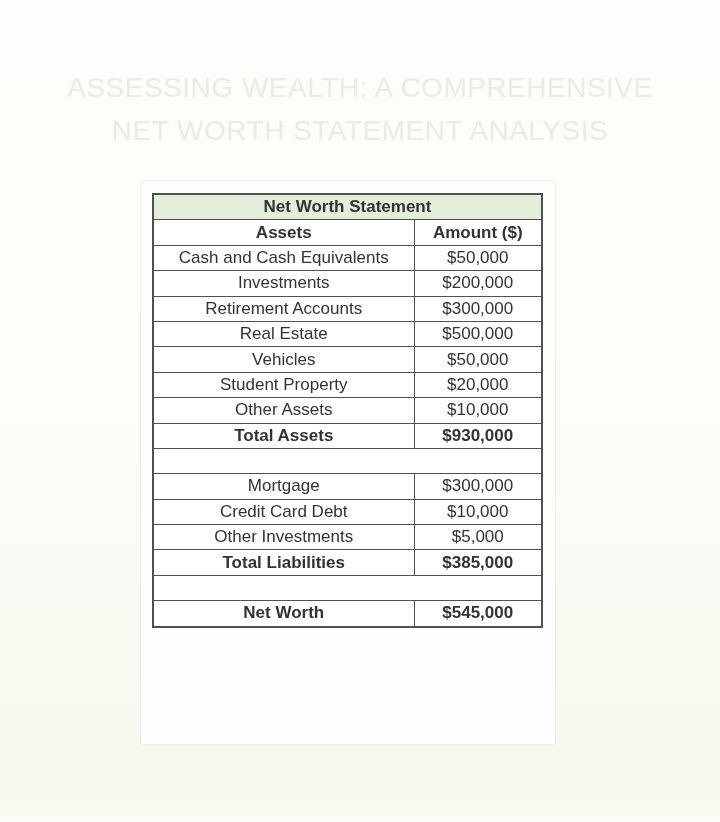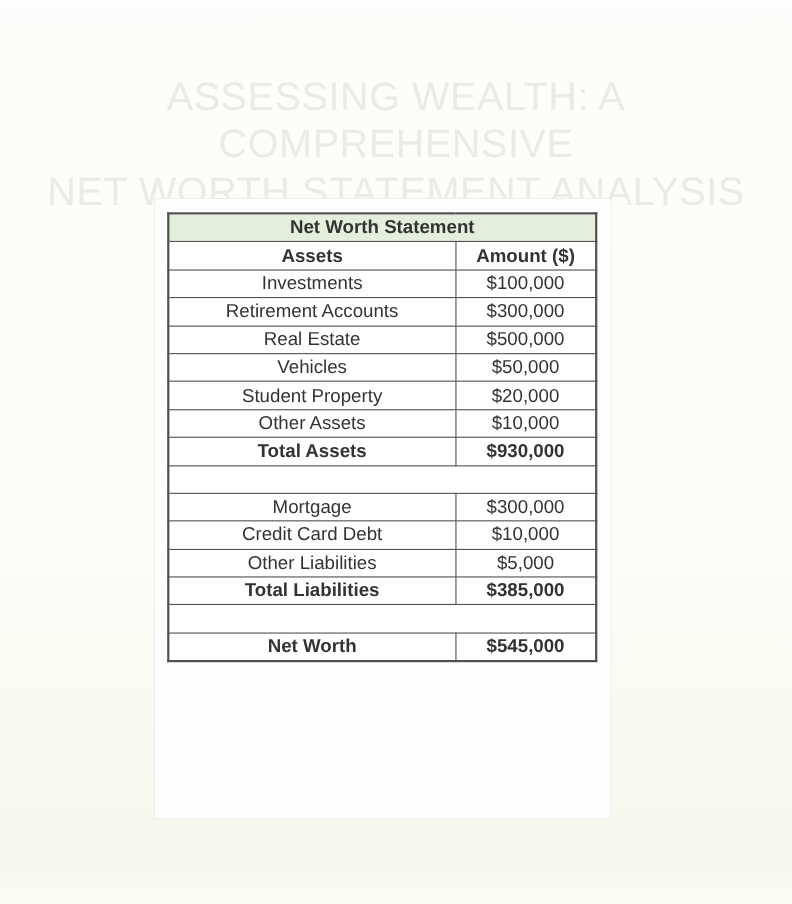--- a/index.html
+++ b/index.html
@@ -14,21 +14,21 @@
     font-family: "Liberation Sans", sans-serif;
     background: linear-gradient(180deg, #fdfdfb 0%, #fcfdf8 55%, #f6f8ed 96%, #fbfcf5 100%);
   }
   .page-title {
     position: absolute;
     top: 66px;
     left: 0;
     width: 720px;
     text-align: center;
     color: #e8ece3;
-    font-size: 36px;
+    font-size: 28px;
     font-weight: 400;
     line-height: 43px;
     letter-spacing: 0.5px;
     user-select: none;
   }
   .card {
     position: absolute;
     left: 140px;
     top: 180px;
     width: 416px;
@@ -95,22 +95,26 @@
   <tbody>
     <tr>
       <td class="table-title-cell" colspan="2">Net Worth Statement</td>
     </tr>
 
     <tr>
       <td class="bold">Assets</td>
       <td class="bold">Amount ($)</td>
     </tr>
     <tr>
+      <td>Cash and Cash Equivalents</td>
+      <td>$50,000</td>
+    </tr>
+    <tr>
       <td>Investments</td>
-      <td>$100,000</td>
+      <td>$200,000</td>
     </tr>
     <tr>
       <td>Retirement Accounts</td>
       <td>$300,000</td>
     </tr>
     <tr>
       <td>Real Estate</td>
       <td>$500,000</td>
     </tr>
     <tr>
@@ -136,21 +140,21 @@
 
     <tr>
       <td>Mortgage</td>
       <td>$300,000</td>
     </tr>
     <tr>
       <td>Credit Card Debt</td>
       <td>$10,000</td>
     </tr>
     <tr>
-      <td>Other Liabilities</td>
+      <td>Other Investments</td>
       <td>$5,000</td>
     </tr>
     <tr>
       <td class="bold">Total Liabilities</td>
       <td class="bold">$385,000</td>
     </tr>
 
     <tr>
       <td class="spacer-cell" colspan="2"></td>
     </tr>

